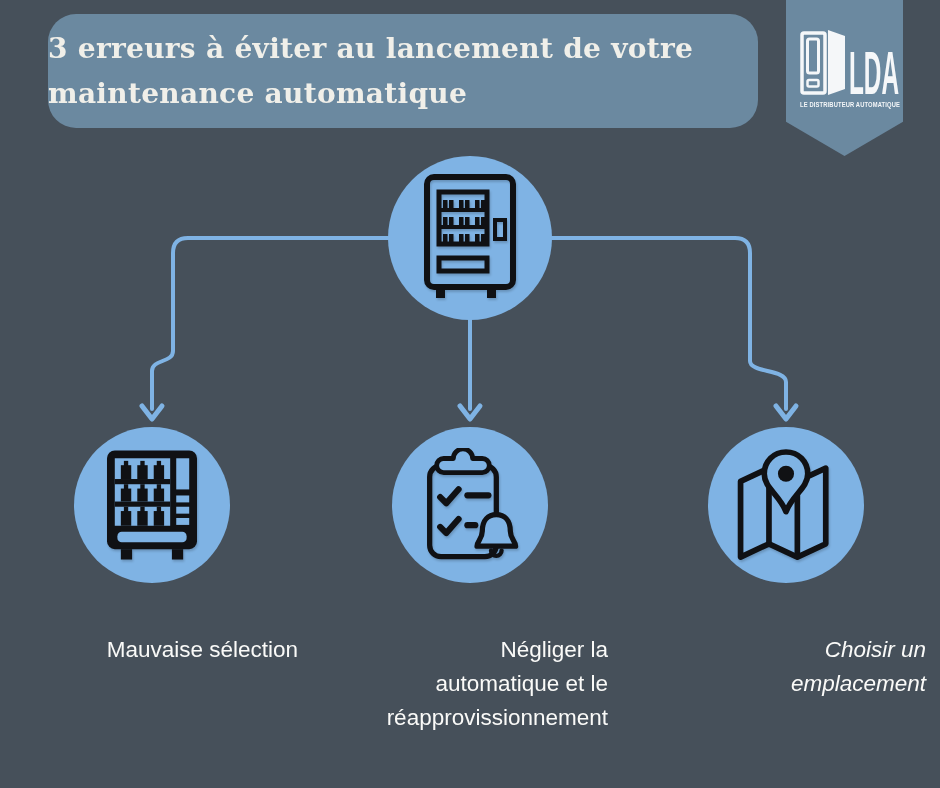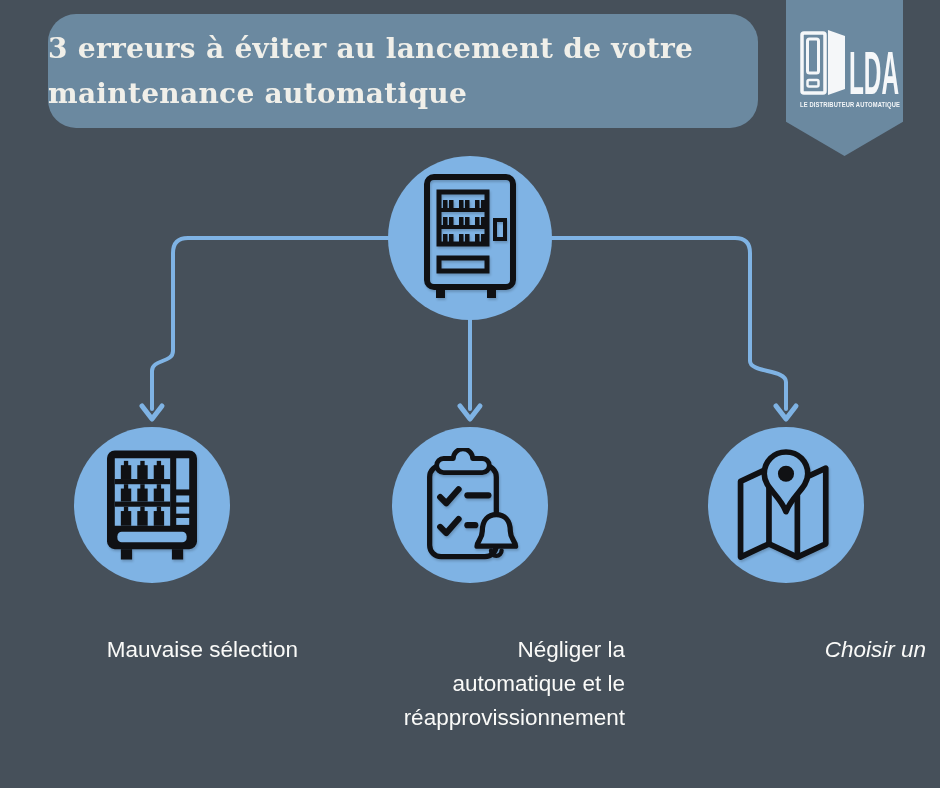--- a/index.html
+++ b/index.html
@@ -56,21 +56,21 @@
   .ic-fill{fill:var(--icon);}
   .ic-bg{fill:var(--accent);}
   .ic-bg-stroke{fill:var(--accent);stroke:var(--icon);}
   
   .label{
     position:absolute;top:598px;text-align:right;color:var(--label-color);
     font-size:22.5px;line-height:34px;font-weight:400;margin-top:35px;
   }
   .label span{display:block;}
   .label-a{left:18px;width:280px;}
-  .label-b{left:341px;width:284px;}
+  .label-b{left:324px;width:284px;}
   .label-c{left:646px;width:280px;font-style:italic;}
 </style>
 </head>
 <body>
 
 <div class="canvas">
 
   <svg class="connectors" viewBox="0 0 940 788" aria-hidden="true">
     <path class="conn" d="M470,238 H188 Q173,238 173,253 V351 C173,363 152,359 152,371 V409"></path>
     <path class="arrow" d="M142,406 L152,419 L162,406"></path>
@@ -190,15 +190,16 @@
   <div class="label label-a">
     <span>Mauvaise sélection</span>
   </div>
   <div class="label label-b">
     <span>Négliger la</span>
     <span>automatique et le</span>
     <span>réapprovissionnement</span>
   </div>
   <div class="label label-c">
     <span>Choisir un</span>
+    <span>emplacement</span>
   </div>
 
 </div>
 
 </body></html>

